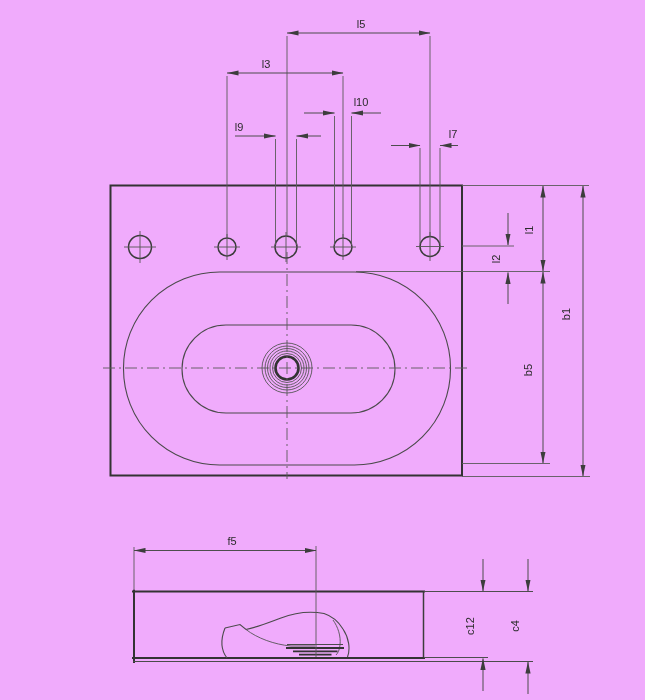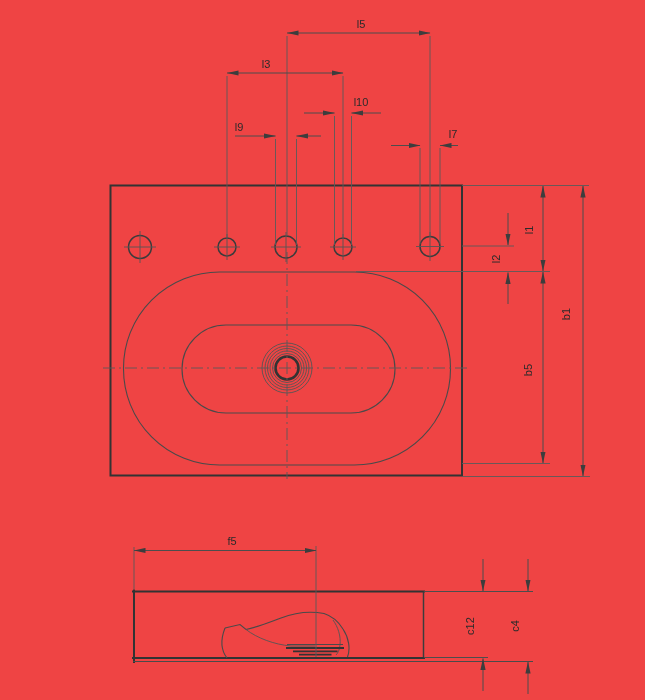--- a/index.html
+++ b/index.html
@@ -1,16 +1,16 @@
 <!DOCTYPE html>
 <html><head>
 <meta charset="utf-8">
 <style>
   html,body{margin:0;padding:0;background:#fff;}
-  .canvas{position:relative;width:645px;height:700px;background:#ef4444;overflow:hidden;
+  .canvas{position:relative;width:645px;height:700px;background:#f0abfc;overflow:hidden;
           font-family:"Liberation Sans", sans-serif;}
   svg{display:block;}
   .ln-thick{stroke:#333;stroke-width:2;fill:none;stroke-linecap:square;}
   .ln-med{stroke:#3c3c3c;stroke-width:1.5;fill:none;}
   .ln-thin{stroke:#4a4a4a;stroke-width:1.1;fill:none;}
   .ln-fine{stroke:#555;stroke-width:0.9;fill:none;}
   .ln-dim{stroke:#4d4d4d;stroke-width:1;fill:none;}
   .ln-ext{stroke:#5a5a5a;stroke-width:0.9;fill:none;}
   .ln-center{stroke:#5a5a5a;stroke-width:0.9;fill:none;stroke-dasharray:12 4 2 4;}
   .ln-drain{stroke:#333;stroke-width:2.6;fill:none;}

